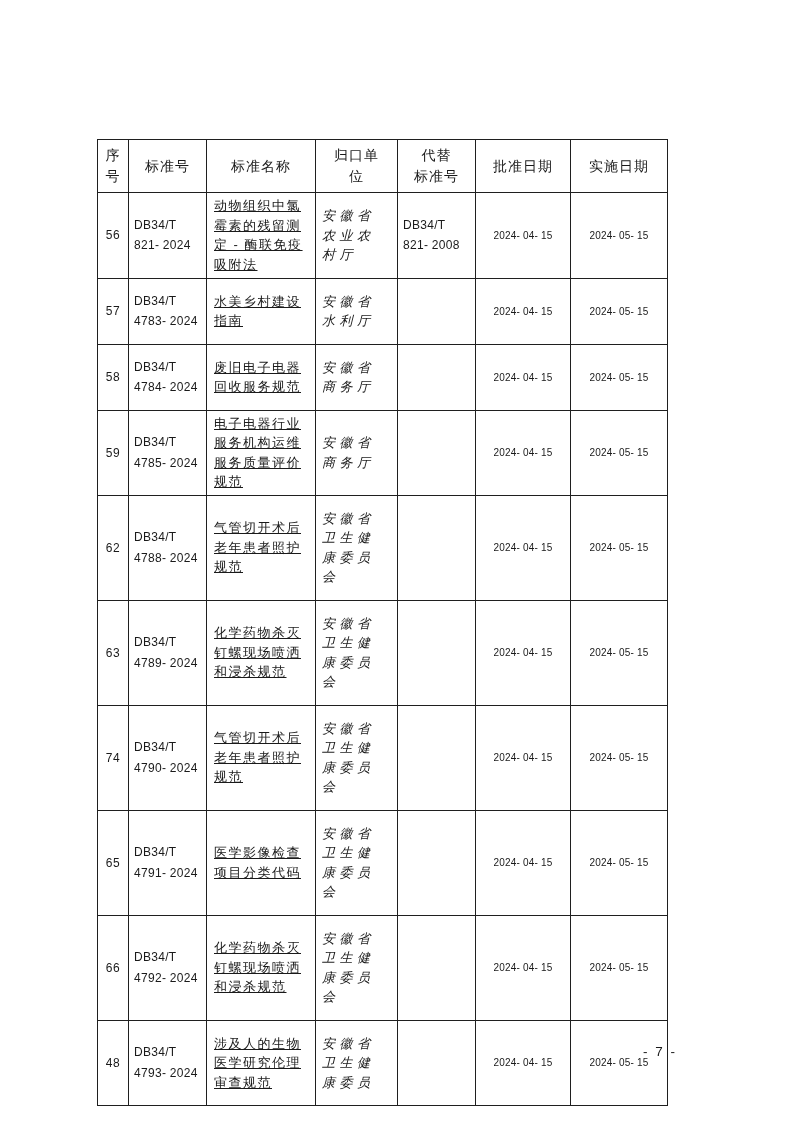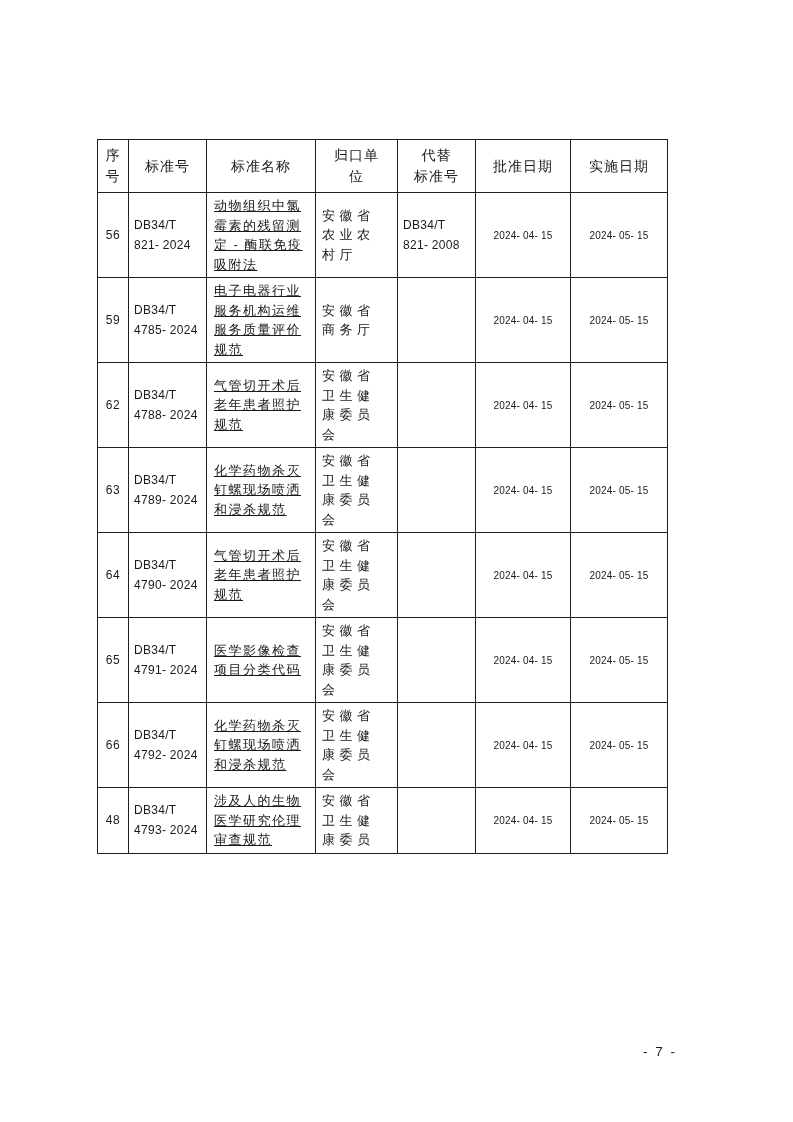--- a/index.html
+++ b/index.html
@@ -54,24 +54,25 @@
   td.cell-name {
     font-size: 13px;
     padding: 3px 7px;
     line-height: 1.5;
     letter-spacing: 1.5px;
     word-break: break-all;
     text-decoration: underline;
   }
   td.cell-unit {
     font-size: 13px;
-    padding: 3px 6px;
+    padding: 13px 6px;
     line-height: 1.5;
     letter-spacing: 4.5px;
     word-break: break-all;
+    font-style: italic;
   }
   td.cell-replaced {
     font-size: 12px;
     padding: 3px 5px;
     line-height: 1.7;
     white-space: pre-line;
     letter-spacing: 0.3px;
   }
   td.cell-date {
     text-align: center;
@@ -126,21 +127,41 @@
       <td class="cell-std">DB34/T
 821- 2024</td>
       <td class="cell-name">动物组织中氯霉素的残留测定 - 酶联免疫吸附法</td>
       <td class="cell-unit">安徽省农业农村厅</td>
       <td class="cell-replaced">DB34/T
 821- 2008</td>
       <td class="cell-date">2024- 04- 15</td>
       <td class="cell-date">2024- 05- 15</td>
     </tr>
 
-
+    <tr>
+      <td class="cell-no">57</td>
+      <td class="cell-std">DB34/T
+4783- 2024</td>
+      <td class="cell-name">水美乡村建设指南</td>
+      <td class="cell-unit">安徽省水利厅</td>
+      <td class="cell-replaced"></td>
+      <td class="cell-date">2024- 04- 15</td>
+      <td class="cell-date">2024- 05- 15</td>
+    </tr>
+
+    <tr>
+      <td class="cell-no">58</td>
+      <td class="cell-std">DB34/T
+4784- 2024</td>
+      <td class="cell-name">废旧电子电器回收服务规范</td>
+      <td class="cell-unit">安徽省商务厅</td>
+      <td class="cell-replaced"></td>
+      <td class="cell-date">2024- 04- 15</td>
+      <td class="cell-date">2024- 05- 15</td>
+    </tr>
 
     <tr>
       <td class="cell-no">59</td>
       <td class="cell-std">DB34/T
 4785- 2024</td>
       <td class="cell-name">电子电器行业服务机构运维服务质量评价规范</td>
       <td class="cell-unit">安徽省商务厅</td>
       <td class="cell-replaced"></td>
       <td class="cell-date">2024- 04- 15</td>
       <td class="cell-date">2024- 05- 15</td>
@@ -164,21 +185,21 @@
       <td class="cell-std">DB34/T
 4789- 2024</td>
       <td class="cell-name">化学药物杀灭钉螺现场喷洒和浸杀规范</td>
       <td class="cell-unit">安徽省卫生健康委员会</td>
       <td class="cell-replaced"></td>
       <td class="cell-date">2024- 04- 15</td>
       <td class="cell-date">2024- 05- 15</td>
     </tr>
 
     <tr>
-      <td class="cell-no">64</td>
+      <td class="cell-no">74</td>
       <td class="cell-std">DB34/T
 4790- 2024</td>
       <td class="cell-name">气管切开术后老年患者照护规范</td>
       <td class="cell-unit">安徽省卫生健康委员会</td>
       <td class="cell-replaced"></td>
       <td class="cell-date">2024- 04- 15</td>
       <td class="cell-date">2024- 05- 15</td>
     </tr>
 
     <tr>

